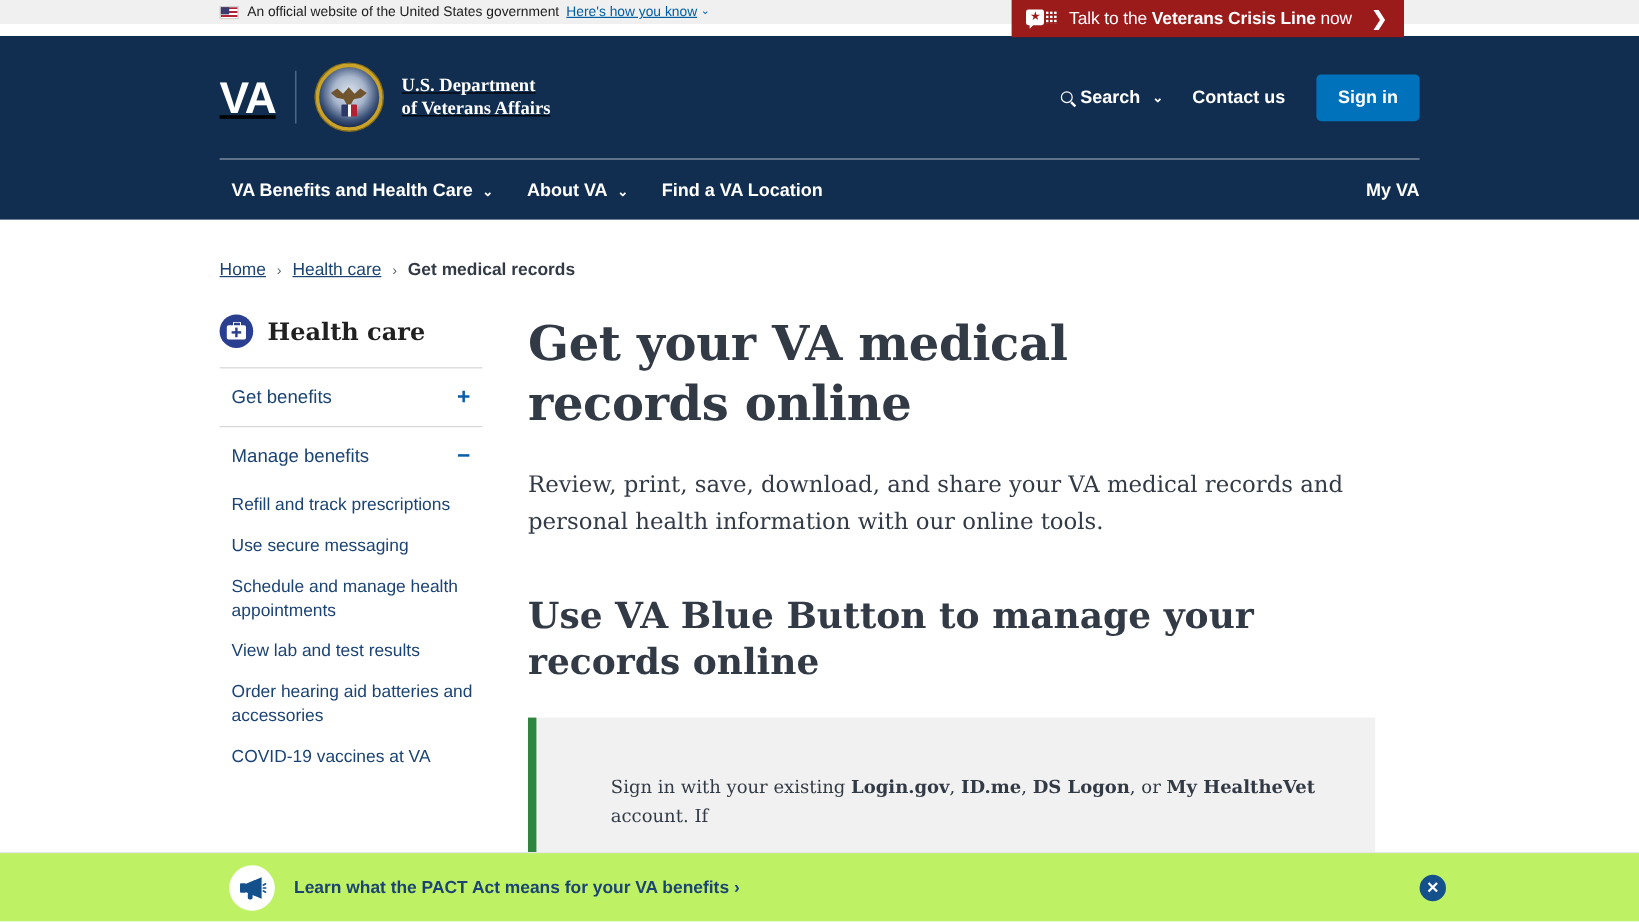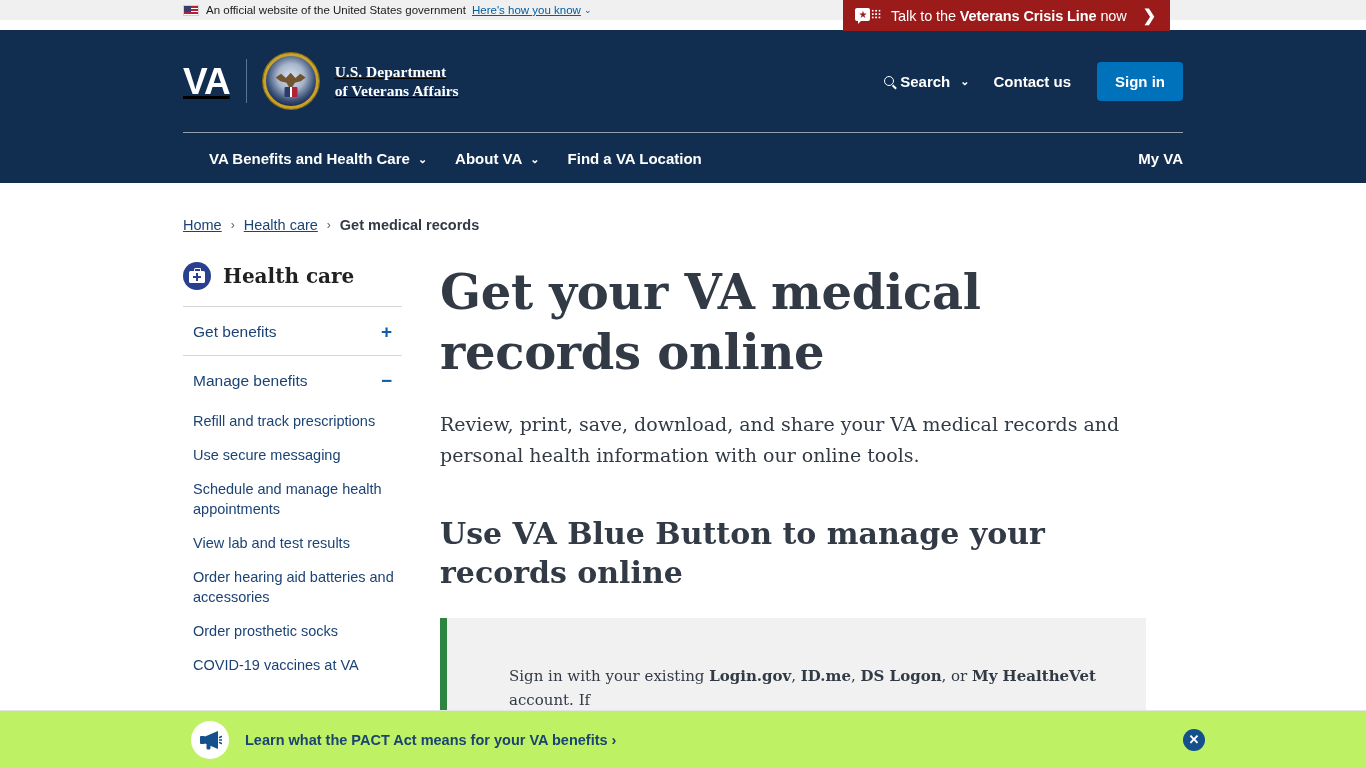--- a/index.html
+++ b/index.html
@@ -258,21 +258,21 @@
   .nav-divider {
     position: absolute;
     left: 0; right: 0;
     top: 102px;
     height: 1px;
     background: rgba(255,255,255,0.55);
   }
   .main-nav {
     position: absolute;
     top: 103px;
-    left: 16px; right: 0;
+    left: 0; right: 0;
     height: 50px;
     display: flex;
     align-items: center;
     justify-content: flex-end;
   }
   .nav-item {
     color: #ffffff;
     font-size: 15px;
     font-weight: bold;
     padding: 8px 14px;
@@ -397,21 +397,21 @@
   }
 
   
   .main-col {
     flex: 1;
     padding-left: 20px;
     min-width: 0;
   }
   h1.page-title {
     font-family: "DejaVu Serif", "Liberation Serif", serif;
-    font-size: 48px;
+    font-size: 40px;
     line-height: 1.26;
     font-weight: bold;
     color: #323a45;
     margin: 0 0 26px 0;
     letter-spacing: -0.3px;
     max-width: 610px;
   }
   p.intro {
     font-family: "DejaVu Serif", "Liberation Serif", serif;
     font-size: 19px;
@@ -628,21 +628,20 @@
           <span class="label">Manage benefits</span>
           <span class="toggle">−</span>
         </div>
 
         <div class="submenu">
           <div class="submenu-item">Refill and track prescriptions</div>
           <div class="submenu-item">Use secure messaging</div>
           <div class="submenu-item">Schedule and manage health appointments</div>
           <div class="submenu-item">View lab and test results</div>
           <div class="submenu-item">Order hearing aid batteries and accessories</div>
-          <div class="submenu-item">Order prosthetic socks</div>
           <div class="submenu-item">COVID-19 vaccines at VA</div>
         </div>
       </aside>
 
       <main class="main-col">
         <h1 class="page-title">Get your VA medical records online</h1>
         <p class="intro">Review, print, save, download, and share your VA medical records and personal health information with our online tools.</p>
         <h2 class="section-title">Use VA Blue Button to manage your records online</h2>
 
         <div class="alert-box">

